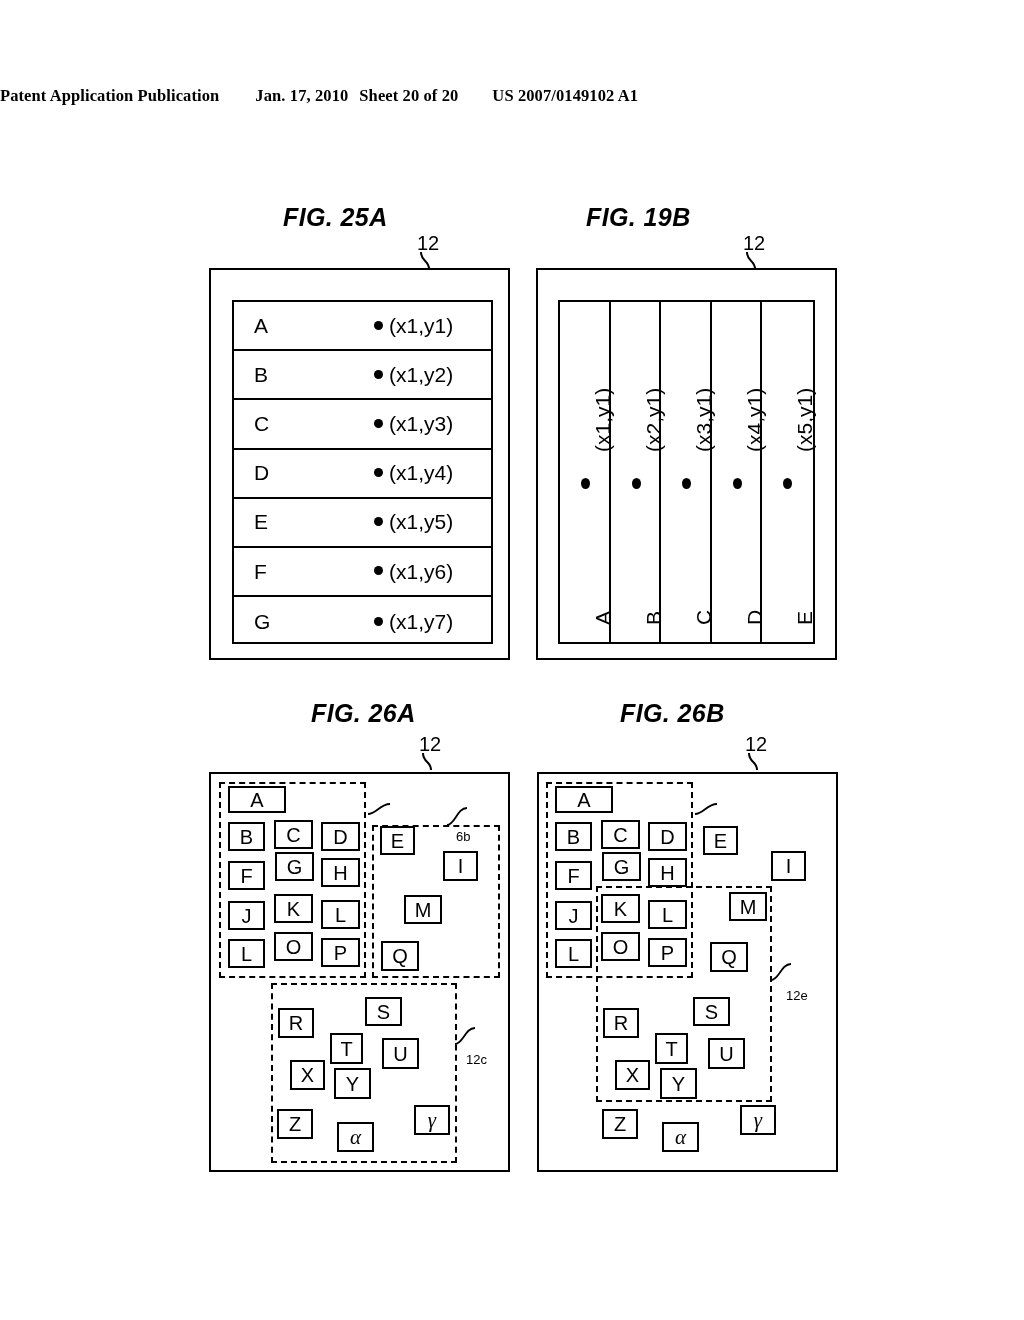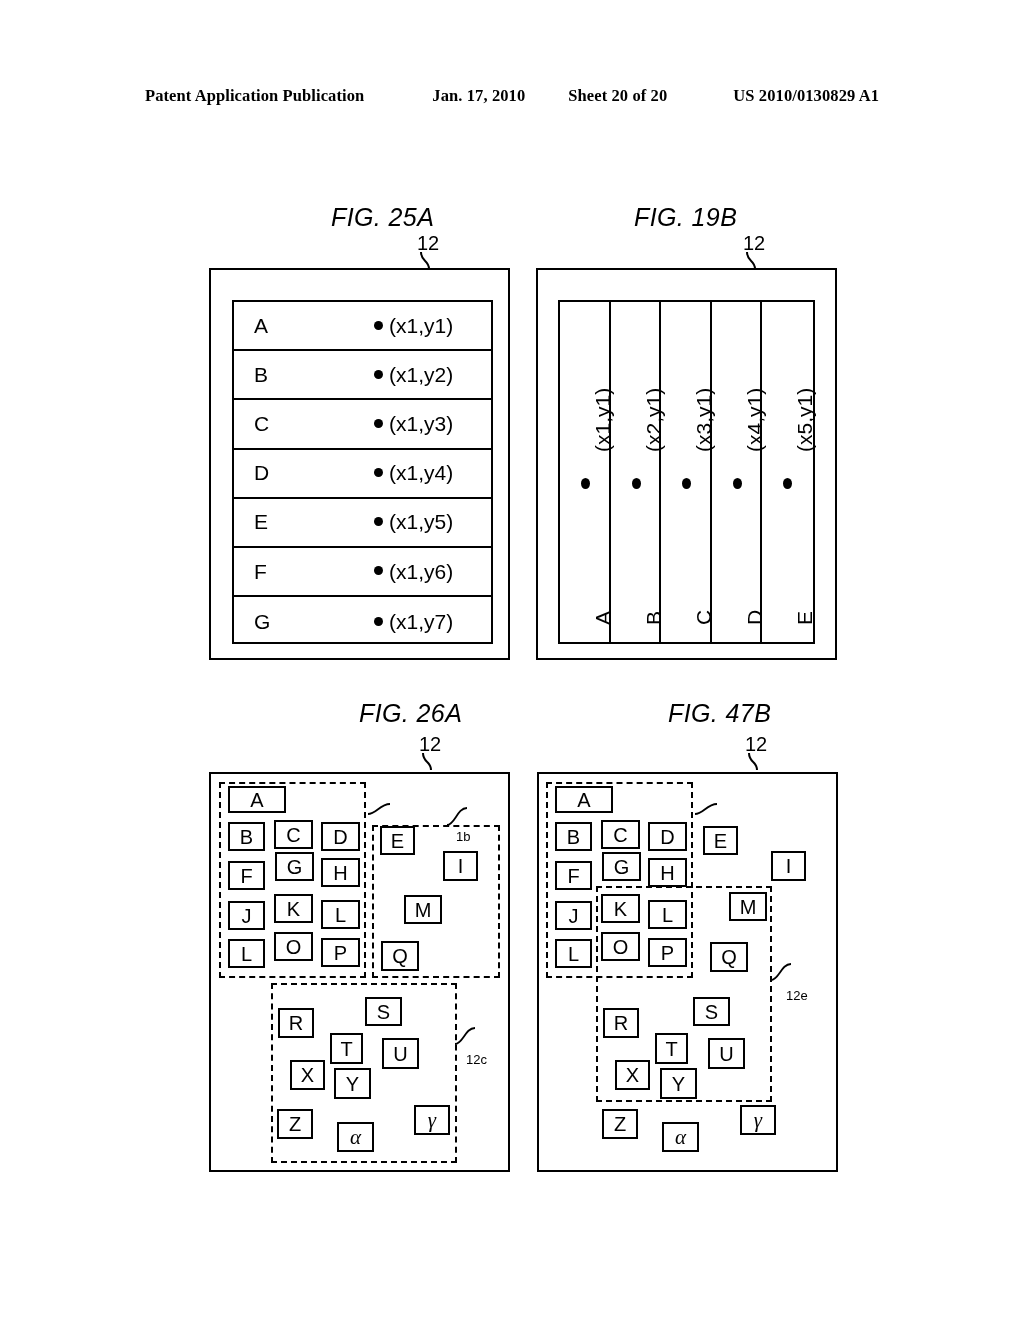--- a/index.html
+++ b/index.html
@@ -8,34 +8,33 @@
     font-family:"Liberation Sans", sans-serif;color:#000;
     -webkit-font-smoothing:antialiased;
   }
   .abs{position:absolute;}
 
   
   #pub-header{
     position:absolute;left:0;top:86px;width:1024px;
     font-family:"Liberation Serif", serif;
     font-weight:bold;font-size:16.5px;letter-spacing:.1px;
-    display:flex;justify-content:center;align-items:baseline;
+    display:flex;align-items:baseline;
     white-space:nowrap;
-    gap:16px;
   }
   #pub-header .seg{display:inline-block;}
   #pub-header .gap1{width:36px;display:inline-block;}
   #pub-header .gap2{width:11px;display:inline-block;}
   #pub-header .gap3{width:34px;display:inline-block;}
 
   
   .fig-title{
     font-family:"Liberation Sans", sans-serif;
-    font-style:italic;font-weight:normal;font-size:25px;
-    letter-spacing:.4px;white-space:nowrap;margin-left:48px;
+    font-style:italic;font-weight:bold;font-size:25px;
+    letter-spacing:.4px;white-space:nowrap;
   }
 
   
   .refnum{
     font-family:"Liberation Sans", sans-serif;
     font-size:20px;white-space:nowrap;
   }
   .refnum.small{font-size:13px;margin-top:48px;}
   .leader{position:absolute;overflow:visible;}
 
@@ -103,21 +102,21 @@
 </head>
 <body>
 
 <div id="pub-header">
   <span class="seg">Patent Application Publication</span>
   <span class="gap1"></span>
   <span class="seg">Jan. 17, 2010</span>
   <span class="gap2"></span>
   <span class="seg">Sheet 20 of 20</span>
   <span class="gap3"></span>
-  <span class="seg">US 2010/0130829 A1</span>
+  <span class="seg">US 2007/0149102 A1</span>
 </div>
 
 <div class="fig-title abs" style="left:283px;top:203px;">FIG. 25A</div>
 
 <div class="refnum abs" style="left:417px;top:232px;">12</div>
 <svg class="leader" style="left:415px;top:250px;width:40px;height:26px;">
   <path d="M6,2 C6,12 14,10 14,19" stroke="#000" stroke-width="2" fill="none"></path>
 </svg>
 
 <div class="outer-frame" style="left:209px;top:268px;width:301px;height:392px;"></div>
@@ -199,21 +198,21 @@
 
 <div class="outer-frame" style="left:209px;top:772px;width:301px;height:400px;"></div>
 
 <div class="dashbox" style="left:219px;top:782px;width:147px;height:196px;"></div>
 <div class="refnum small abs" style="left:386px;top:781px;">12a</div>
 <svg class="leader" style="left:366px;top:796px;width:34px;height:22px;">
   <path d="M2,18 C10,18 14,8 24,8" stroke="#000" stroke-width="1.8" fill="none"></path>
 </svg>
 
 <div class="dashbox" style="left:372px;top:825px;width:128px;height:153px;"></div>
-<div class="refnum small abs" style="left:456px;top:781px;">1b</div>
+<div class="refnum small abs" style="left:456px;top:781px;">6b</div>
 <svg class="leader" style="left:443px;top:800px;width:30px;height:28px;">
   <path d="M4,25 C12,25 14,8 24,8" stroke="#000" stroke-width="1.8" fill="none"></path>
 </svg>
 
 <div class="dashbox" style="left:271px;top:983px;width:186px;height:180px;"></div>
 <div class="refnum small abs" style="left:466px;top:1004px;">12c</div>
 <svg class="leader" style="left:452px;top:1022px;width:30px;height:26px;">
   <path d="M3,22 C11,22 13,6 23,6" stroke="#000" stroke-width="1.8" fill="none"></path>
 </svg>
 
@@ -239,21 +238,21 @@
 <div class="lbox" style="left:278px;top:1008px;width:36px;height:30px;">R</div>
 <div class="lbox" style="left:365px;top:997px;width:37px;height:29px;">S</div>
 <div class="lbox" style="left:330px;top:1033px;width:33px;height:31px;">T</div>
 <div class="lbox" style="left:382px;top:1038px;width:37px;height:31px;">U</div>
 <div class="lbox" style="left:290px;top:1060px;width:35px;height:30px;">X</div>
 <div class="lbox" style="left:334px;top:1068px;width:37px;height:31px;">Y</div>
 <div class="lbox" style="left:277px;top:1109px;width:36px;height:30px;">Z</div>
 <div class="lbox greek" style="left:337px;top:1122px;width:37px;height:30px;">α</div>
 <div class="lbox greek" style="left:414px;top:1105px;width:36px;height:30px;">γ</div>
 
-<div class="fig-title abs" style="left:620px;top:699px;">FIG. 47B</div>
+<div class="fig-title abs" style="left:620px;top:699px;">FIG. 26B</div>
 
 <div class="refnum abs" style="left:745px;top:733px;">12</div>
 <svg class="leader" style="left:743px;top:751px;width:40px;height:26px;">
   <path d="M6,2 C6,12 14,10 14,19" stroke="#000" stroke-width="2" fill="none"></path>
 </svg>
 
 <div class="outer-frame" style="left:537px;top:772px;width:301px;height:400px;"></div>
 
 <div class="dashbox" style="left:546px;top:782px;width:147px;height:196px;"></div>
 <div class="refnum small abs" style="left:712px;top:781px;">12d</div>

